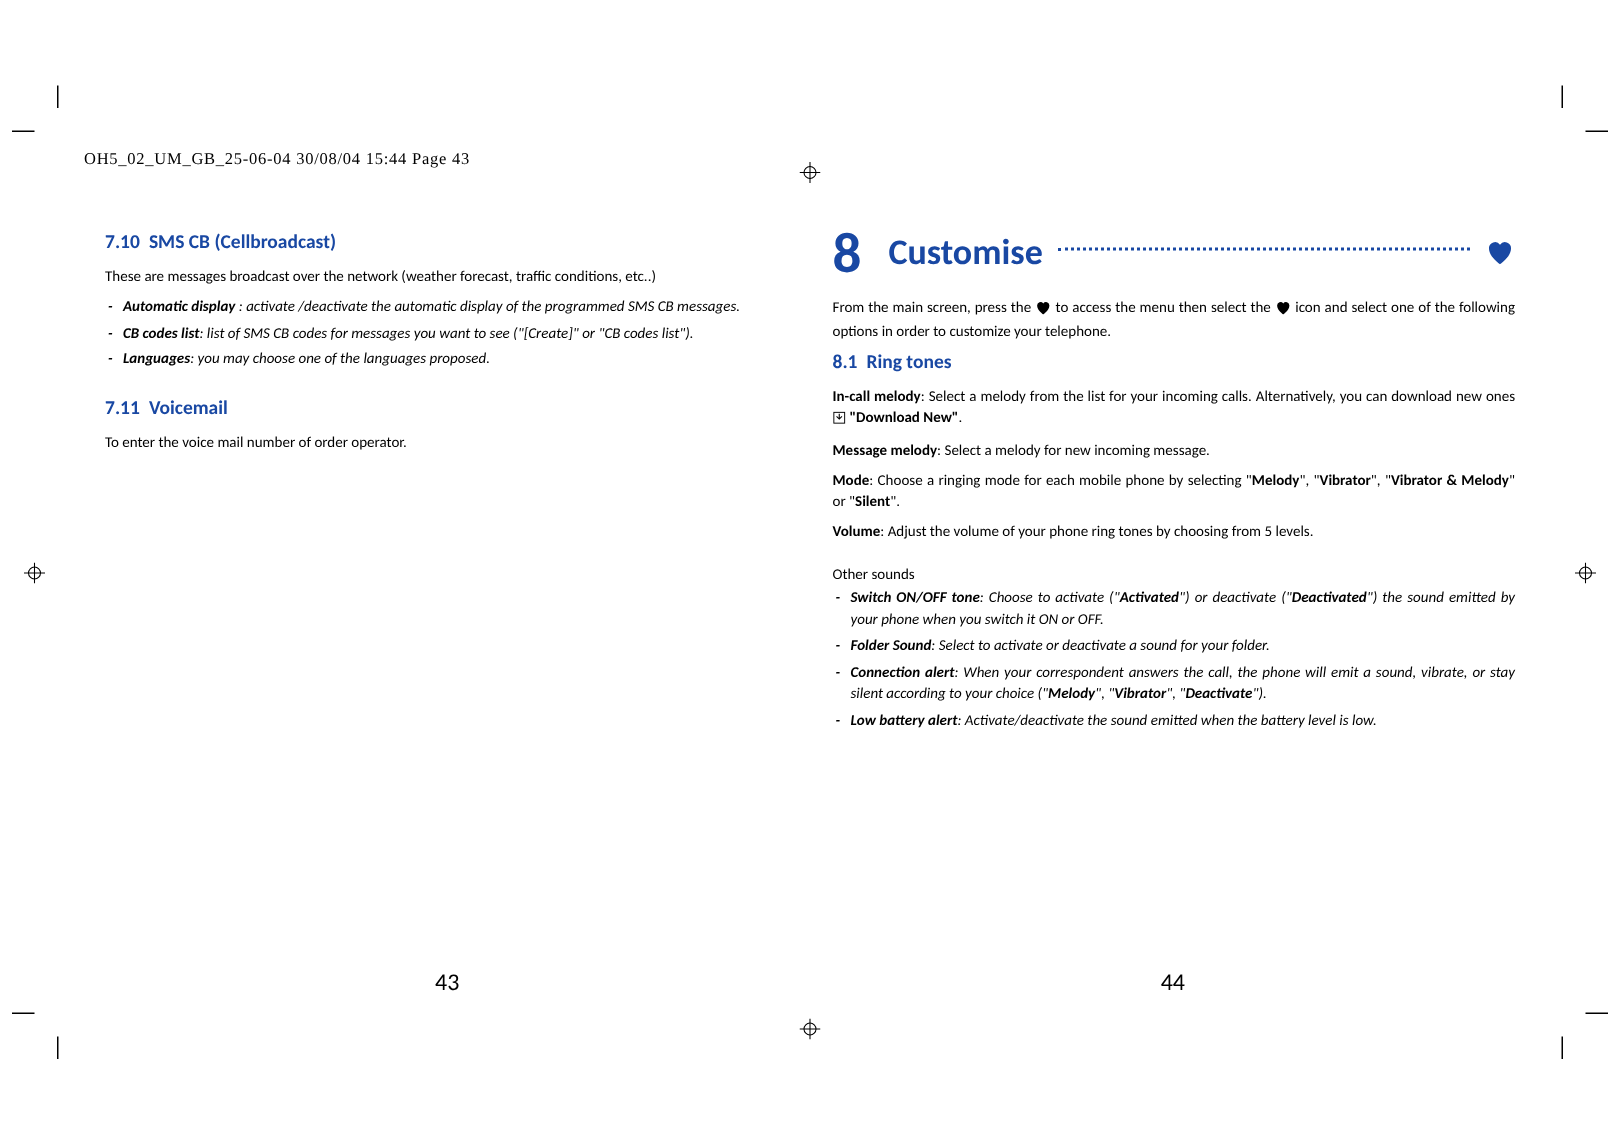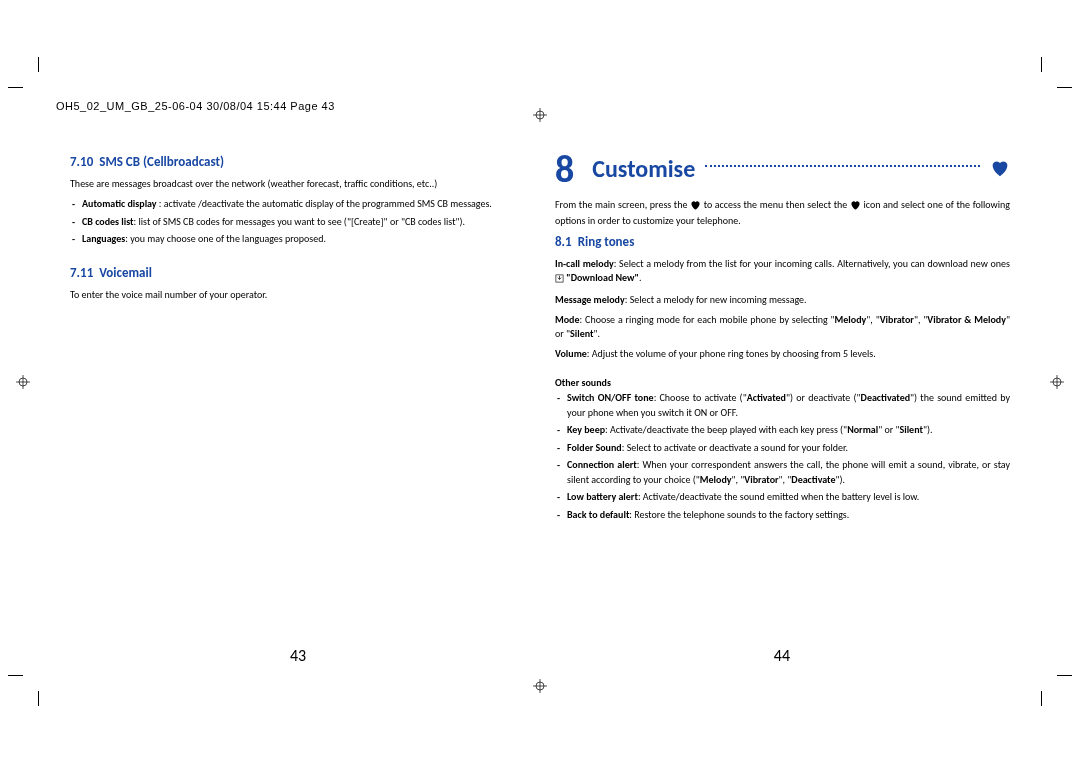--- a/index.html
+++ b/index.html
@@ -14,21 +14,21 @@
   }
   .crop-mark { position: absolute; background: #000; }
   .crop-h { width: 15px; height: 1px; }
   .crop-v { width: 1px; height: 15px; }
   .reg-mark { position: absolute; width: 14px; height: 14px; }
   .reg-mark svg { display: block; }
   .header-meta {
     position: absolute;
     top: 100px;
     left: 56px;
-    font-family: Liberation Sans, sans-serif;
+    font-family: Liberation Serif, serif;
     font-size: 11px;
     letter-spacing: 0.5px;
   }
   .spread {
     position: absolute;
     top: 150px;
     left: 70px;
     right: 70px;
     display: flex;
     gap: 30px;
@@ -78,30 +78,31 @@
     margin-bottom: 6px;
   }
   .bullet-list { list-style: none; padding-left: 0; }
   .bullet-list li {
     font-size: 10px;
     line-height: 1.45;
     text-align: justify;
     position: relative;
     padding-left: 12px;
     margin-bottom: 3px;
+    font-style: italic;
   }
   .bullet-list li::before {
     content: "-";
     position: absolute;
     left: 2px;
     top: 0;
     font-weight: bold;
   }
   .bold { font-weight: bold; }
-  .sub-label { font-weight: bold; font-size: 10px; margin-top: 15px; margin-bottom: 2px; }
+  .sub-label { font-weight: normal; font-size: 10px; margin-top: 15px; margin-bottom: 2px; }
   .page-number {
     position: absolute;
     bottom: 98px;
     font-size: 16px;
   }
   .pn-left { left: 290px; }
   .pn-right { right: 290px; }
   .inline-icon { display: inline-block; vertical-align: -2px; }
 </style>
 </head>
@@ -157,21 +158,21 @@
     <div class="body-text">These are messages broadcast over the network (weather forecast, traffic conditions, etc..)</div>
     <ul class="bullet-list">
       <li><span class="bold">Automatic display</span><span> : activate /deactivate the automatic display of the programmed SMS CB messages.</span></li>
       <li><span class="bold">CB codes list</span><span>: list of SMS CB codes for messages you want to see ("[Create]" or "CB codes list").</span></li>
       <li><span class="bold">Languages</span><span>: you may choose one of the languages proposed.</span></li>
     </ul>
 
     <div class="section-head" style="margin-top:18px;">
       <span class="num">7.11</span><span>Voicemail</span>
     </div>
-    <div class="body-text">To enter the voice mail number of your operator.</div>
+    <div class="body-text">To enter the voice mail number of order operator.</div>
   </div>
 
   <div class="page">
     <div class="chapter-row">
       <span class="chapter-num">8</span>
       <span class="chapter-title">Customise</span>
       <span class="dots"></span>
       <span class="heart-icon inline-icon">
         <svg width="20" height="18" viewBox="0 0 24 22">
             <path fill="#1948a3" d="M12 21s-9-6-9-13a5 5 0 0 1 9-3 5 5 0 0 1 9 3c0 7-9 13-9 13z"></path>
@@ -203,23 +204,21 @@
     <div class="body-text">
       <span class="bold">Mode</span><span>: Choose a ringing mode for each mobile phone by selecting "</span><span class="bold">Melody</span><span>", "</span><span class="bold">Vibrator</span><span>", "</span><span class="bold">Vibrator &amp; Melody</span><span>" or "</span><span class="bold">Silent</span><span>".</span>
     </div>
     <div class="body-text">
       <span class="bold">Volume</span><span>: Adjust the volume of your phone ring tones by choosing from 5 levels.</span>
     </div>
 
     <div class="sub-label">Other sounds</div>
     <ul class="bullet-list">
       <li><span class="bold">Switch ON/OFF tone</span><span>: Choose to activate ("</span><span class="bold">Activated</span><span>") or deactivate ("</span><span class="bold">Deactivated</span><span>") the sound emitted by your phone when you switch it ON or OFF.</span></li>
-      <li><span class="bold">Key beep</span><span>: Activate/deactivate the beep played with each key press ("</span><span class="bold">Normal</span><span>" or "</span><span class="bold">Silent</span><span>").</span></li>
       <li><span class="bold">Folder Sound</span><span>: Select to activate or deactivate a sound for your folder.</span></li>
       <li><span class="bold">Connection alert</span><span>: When your correspondent answers the call, the phone will emit a sound, vibrate, or stay silent according to your choice ("</span><span class="bold">Melody</span><span>", "</span><span class="bold">Vibrator</span><span>", "</span><span class="bold">Deactivate</span><span>").</span></li>
       <li><span class="bold">Low battery alert</span><span>: Activate/deactivate the sound emitted when the battery level is low.</span></li>
-      <li><span class="bold">Back to default</span><span>: Restore the telephone sounds to the factory settings.</span></li>
     </ul>
   </div>
 </div>
 
 <div class="page-number pn-left">43</div>
 <div class="page-number pn-right">44</div>
 
 </body></html>

